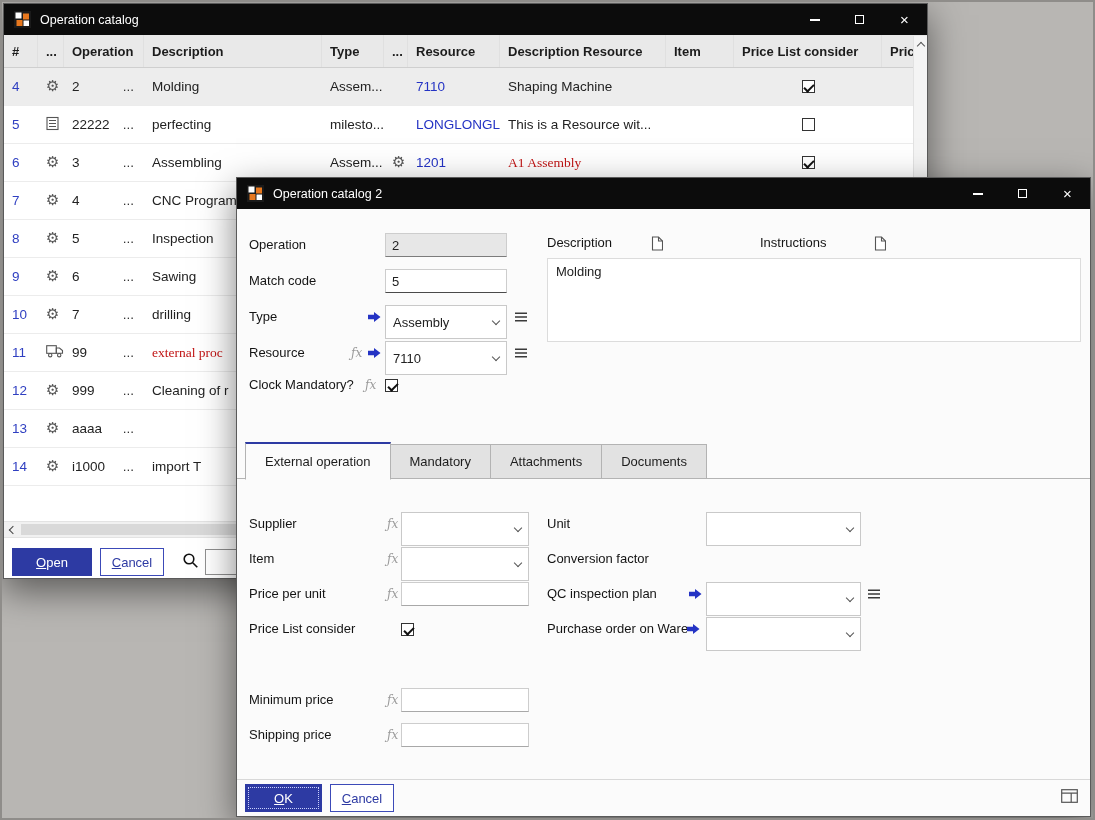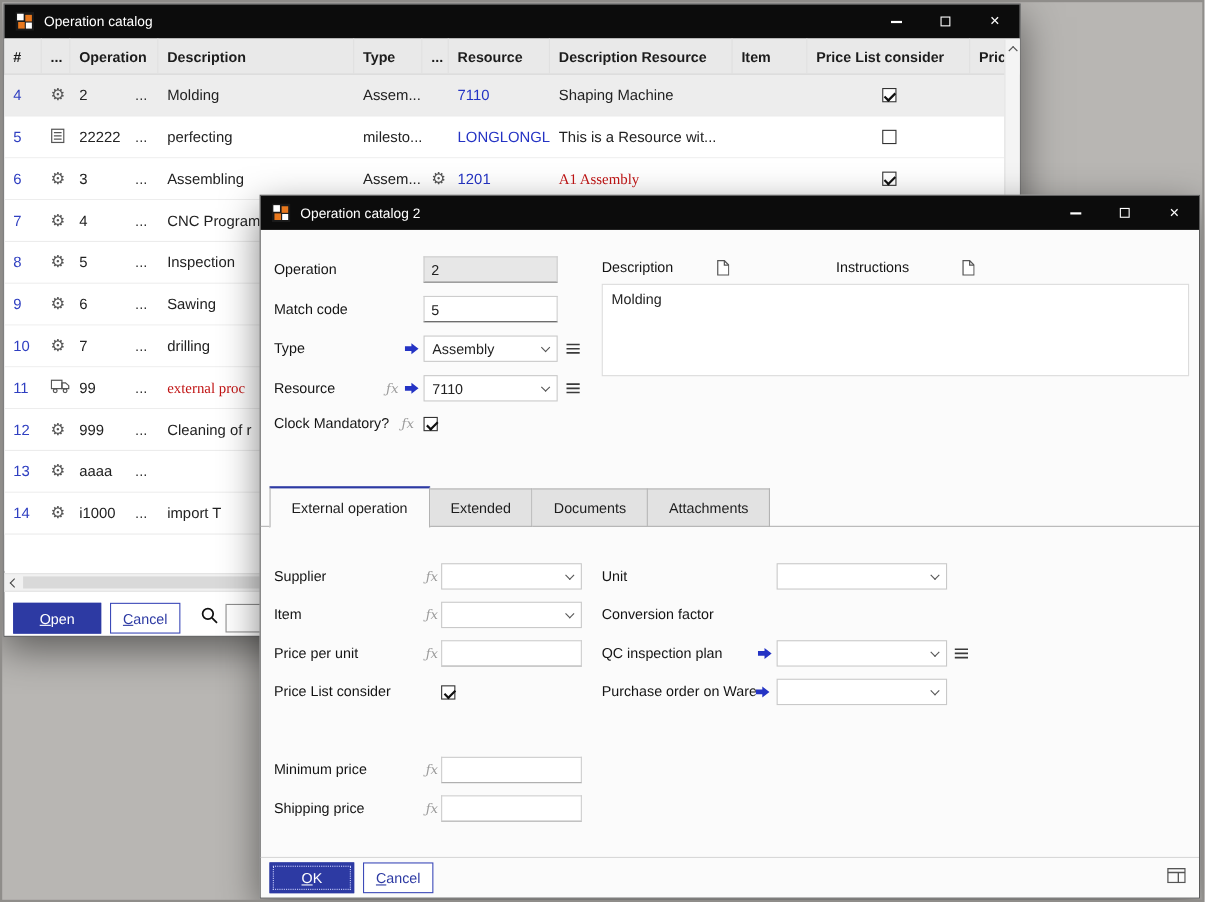--- a/index.html
+++ b/index.html
@@ -52,21 +52,21 @@
   .btn-secondary { width:64px; height:28px; background:#fff; color:#2d3aa3; border:1px solid #3c4ab8; font-size:13px; display:flex; align-items:center; justify-content:center; margin-left:8px; }
   .u { text-decoration:underline; }
   .search-wrap { display:flex; align-items:center; margin-left:18px; }
   .search-input { width:92px; height:26px; border:1px solid #8f8f8f; background:#fff; padding:0 5px; font:13px "Liberation Sans",sans-serif; margin-left:6px; }
 
   
   .f-label { position:absolute; font-size:13px; color:#141414; line-height:24px; white-space:nowrap; }
   .tin { position:absolute; height:24px; border:1px solid #cdcdcd; border-bottom:1px solid #a8a8a8; background:#fff; font:13px "Liberation Sans",sans-serif; padding:0 6px; color:#222; }
   #f-operation { background:#e7e7e7; border-bottom:1px solid #7c7c7c; }
   #f-matchcode { border-bottom:1px solid #4a4a4a; }
-  .combo { position:absolute; height:24px; border:1px solid #c9c9c9; background:#fff; display:flex; align-items:center; padding:0 7px; font-size:13px; color:#222; }
+  .combo { position:absolute; height:34px; border:1px solid #c9c9c9; background:#fff; display:flex; align-items:center; padding:0 7px; font-size:13px; color:#222; }
   .combo .val { flex:1; overflow:hidden; white-space:nowrap; }
   .chev-down { width:6px; height:6px; border-right:1.4px solid #555; border-bottom:1.4px solid #555; transform:rotate(45deg); margin-top:-3px; flex:0 0 auto; }
   .fx { position:absolute; width:14px; font-family:"DejaVu Serif", serif; font-style:italic; font-size:12px; color:#9b9b9b; line-height:24px; }
   .b-arrow, .menu-ic, .doc-ic { position:absolute; height:24px; display:flex; align-items:center; }
   .desc-box { position:absolute; left:310px; top:80px; width:534px; height:84px; border:1px solid #dcdcdc; background:#fff; font-size:13px; color:#222; padding:5px 8px; }
 
   .tabs { position:absolute; left:8px; top:264px; height:37px; display:flex; align-items:flex-end; z-index:2; }
   .tab { height:35px; padding:0 19px; display:flex; align-items:center; font-size:13px; color:#1d1d1d; background:#e2e2e2; border:1px solid #b3b3b3; border-left:none; }
   .tab:first-child { border-left:1px solid #b3b3b3; }
   .tab.active { background:#fbfbfb; height:38px; border-top:2px solid #2d3aa3; border-bottom:1px solid #fbfbfb; margin-bottom:-1px; }
@@ -476,23 +476,23 @@
   <span class="doc-ic" style="left:637px; top:53px;">
     <svg width="12" height="15" viewBox="0 0 12 15">
         <path d="M1.5 1h6l4 4v9h-10z" fill="#fff" stroke="#555" stroke-width="1.1"></path>
         <path d="M7.5 1v4h4" fill="none" stroke="#555" stroke-width="1.1"></path>
       </svg>
   </span>
   <div class="desc-box">Molding</div>
 
   <div class="tabs">
     <div class="tab active">External operation</div>
-    <div class="tab">Extended</div>
+    <div class="tab">Mandatory</div>
+    <div class="tab">Attachments</div>
     <div class="tab">Documents</div>
-    <div class="tab">Attachments</div>
   </div>
   <div class="tabs-line"></div>
 
   <div class="f-label" style="left:12px; top:334px;">Supplier</div>
   <span class="fx" style="left:150px; top:334px;">ƒx</span>
   <div class="combo" style="left:164px; top:334px; width:128px;">
     <span class="val"></span>
       <i class="chev-down"></i>
   </div>
 

